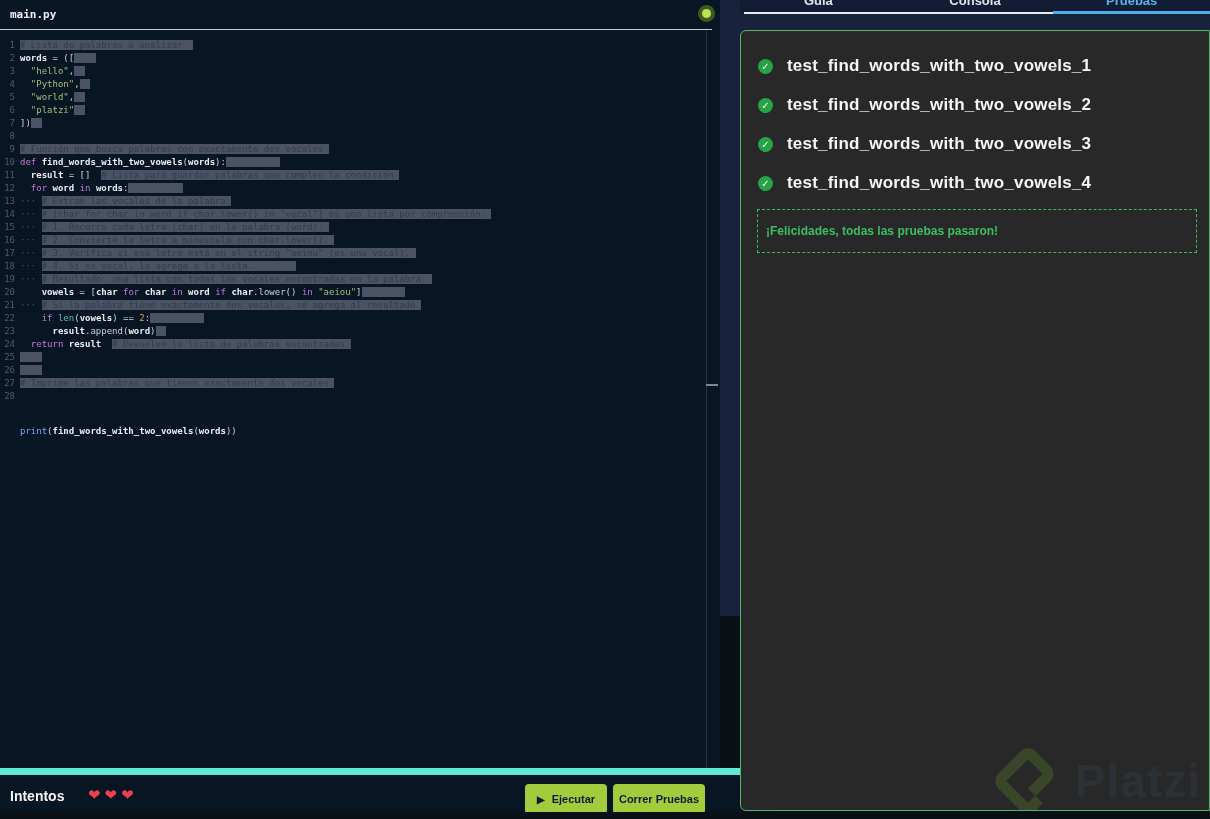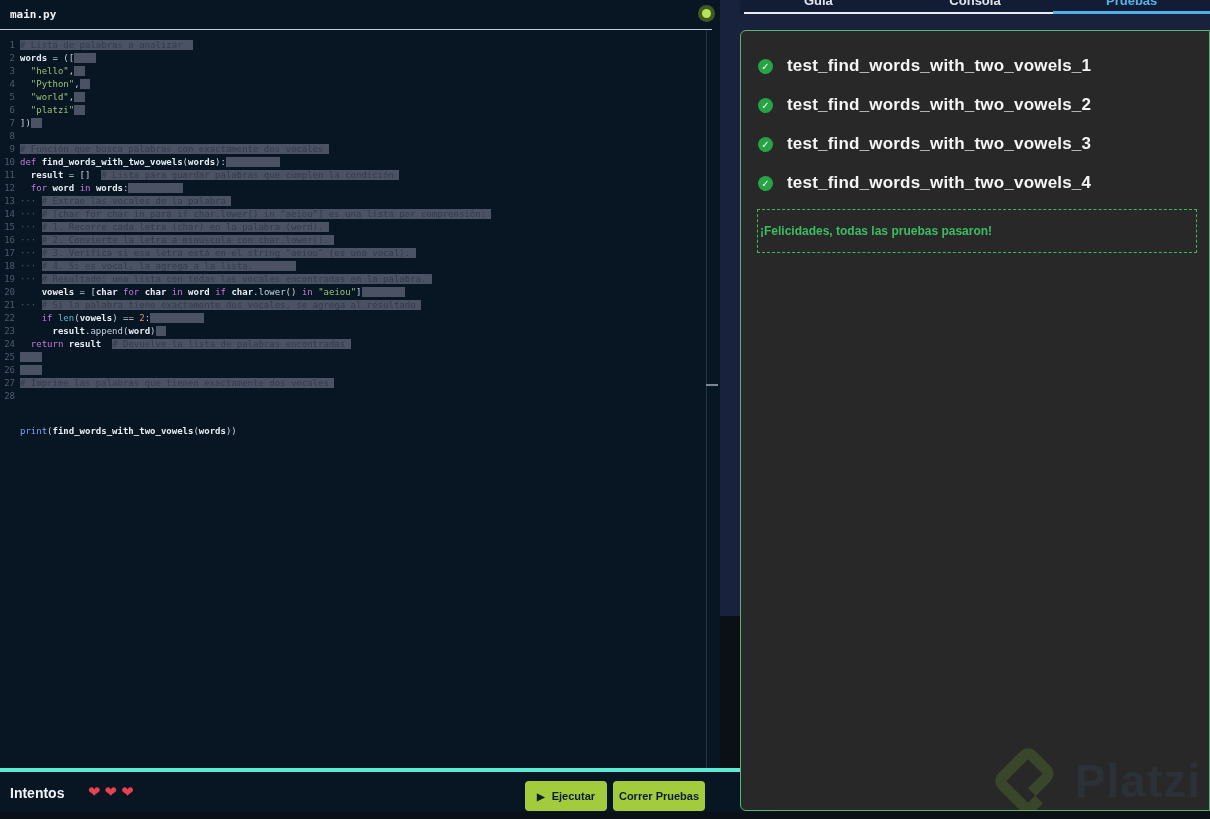--- a/index.html
+++ b/index.html
@@ -29,21 +29,21 @@
   .b  { color:#5bb8c4; }
   .n  { color:#d19a66; }
   .cm { color:#323c4b; background:#4a5263; }
   .sel{ background:#4a5263; }
   .ws { color:#4a5668; }
 
   .overview-ruler { position:absolute; left:706px; top:30px; width:1px; height:738px; background:#223247; }
   .ruler-thumb { position:absolute; left:706px; top:384px; width:12px; height:2px; background:#7e8794; }
 
   
-  .editor-footer { position:absolute; left:0; top:768px; width:776px; height:44px; background:#081624; border-top:4px solid #5eead4; }
+  .editor-footer { position:absolute; left:0; top:768px; width:776px; height:44px; background:#081624; border-top:7px solid #5eead4; }
   .attempts { position:absolute; left:10px; top:13px; font-size:14px; font-weight:bold; color:#f2f4f6; }
   .hearts { position:absolute; left:88px; top:11px; font-size:15px; color:#e8414f; letter-spacing:4px; }
   .btn { position:absolute; top:9px; height:30px; background:#a3cc3d; border:none; border-radius:4px; color:#0d1b2e; font-family:"Liberation Sans", sans-serif; font-size:11px; font-weight:bold; cursor:pointer; display:flex; align-items:center; justify-content:center; gap:7px; }
   .btn-run { left:525px; width:82px; }
   .btn-tests { left:613px; width:92px; }
   .play-icon { font-size:10px; color:#0d1b2e; }
 
   
   .right-pane { position:absolute; left:720px; top:0; width:490px; height:616px; background:#18223c; }
   .tabbar { position:absolute; left:20px; top:0; width:470px; height:14px; overflow:hidden; display:flex; background:#121c34; }
@@ -52,21 +52,21 @@
   .tab.active .tab-label { color:#57b3e8; }
   .underline-inactive { position:absolute; left:24px; top:12px; width:309px; height:2px; background:#e9edf2; }
   .underline-active { position:absolute; left:333px; top:11px; width:157px; height:3px; background:#4fb0e8; }
 
   .tests-panel { position:absolute; left:20px; top:30px; width:470px; height:781px; background:#282828; border:1px solid #57b570; border-radius:6px 0 0 6px; overflow:hidden; }
   .test-list { padding:27px 0 0 17px; }
   .test-item { display:flex; align-items:center; gap:14px; height:16px; margin-bottom:23px; }
   .check-icon { width:15px; height:15px; border-radius:50%; background:#26a344; color:#ffffff; font-size:10px; line-height:15px; text-align:center; flex:0 0 15px; }
   .test-label { font-size:17px; font-weight:bold; color:#f5f5f5; letter-spacing:0.2px; }
 
-  .success-box { position:absolute; left:16px; top:178px; width:440px; height:44px; border:1px dashed #3cb95f; display:flex; align-items:center; padding-left:2px; }
+  .success-box { position:absolute; left:16px; top:178px; width:440px; height:44px; border:1px dashed #3cb95f; display:flex; align-items:center; padding-left:8px; }
   .success-text { font-size:12px; font-weight:bold; color:#3dbd62; }
 
   .watermark { position:absolute; right:8px; bottom:-6px; display:flex; align-items:center; gap:14px; }
   .watermark svg { width:70px; height:70px; }
   .watermark-text { font-size:46px; font-weight:bold; color:#2c3137; letter-spacing:1px; }
 
   .bottom-strip { position:absolute; left:0; top:812px; width:1210px; height:7px; background:#0b1016; }
 </style>
 </head>
 <body>
@@ -87,21 +87,21 @@
         <div class="code-line"><span class="gutter">4</span><span class="line-content"><span class="p">  </span><span class="s">"Python"</span><span class="p">,</span><span class="sel">  </span></span></div>
         <div class="code-line"><span class="gutter">5</span><span class="line-content"><span class="p">  </span><span class="s">"world"</span><span class="p">,</span><span class="sel">  </span></span></div>
         <div class="code-line"><span class="gutter">6</span><span class="line-content"><span class="p">  </span><span class="s">"platzi"</span><span class="sel">  </span></span></div>
         <div class="code-line"><span class="gutter">7</span><span class="line-content"><span class="p">])</span><span class="sel">  </span></span></div>
         <div class="code-line"><span class="gutter">8</span><span class="line-content"></span></div>
         <div class="code-line"><span class="gutter">9</span><span class="line-content"><span class="cm"># Función que busca palabras con exactamente dos vocales</span><span class="sel"> </span></span></div>
         <div class="code-line"><span class="gutter">10</span><span class="line-content"><span class="k">def </span><span class="v">find_words_with_two_vowels</span><span class="p">(</span><span class="v">words</span><span class="p">):</span><span class="sel">          </span></span></div>
         <div class="code-line"><span class="gutter">11</span><span class="line-content"><span class="p">  </span><span class="v">result</span><span class="p"> = []  </span><span class="cm"># Lista para guardar palabras que cumplen la condición</span><span class="sel"> </span></span></div>
         <div class="code-line"><span class="gutter">12</span><span class="line-content"><span class="p">  </span><span class="k">for </span><span class="v">word</span><span class="k"> in </span><span class="v">words</span><span class="p">:</span><span class="sel">          </span></span></div>
         <div class="code-line"><span class="gutter">13</span><span class="line-content"><span class="ws">··· </span><span class="cm"># Extrae las vocales de la palabra</span><span class="sel"> </span></span></div>
-        <div class="code-line"><span class="gutter">14</span><span class="line-content"><span class="ws">··· </span><span class="cm"># [char for char in para if char.lower() in "aeiou"] es una lista por comprensión:</span><span class="sel"> </span></span></div>
+        <div class="code-line"><span class="gutter">14</span><span class="line-content"><span class="ws">··· </span><span class="cm"># [char for char in word if char.lower() in "vocal"] es una lista por comprensión:</span><span class="sel"> </span></span></div>
         <div class="code-line"><span class="gutter">15</span><span class="line-content"><span class="ws">··· </span><span class="cm"># 1. Recorre cada letra (char) en la palabra (word).</span><span class="sel"> </span></span></div>
         <div class="code-line"><span class="gutter">16</span><span class="line-content"><span class="ws">··· </span><span class="cm"># 2. Convierte la letra a minúscula con char.lower().</span><span class="sel"> </span></span></div>
         <div class="code-line"><span class="gutter">17</span><span class="line-content"><span class="ws">··· </span><span class="cm"># 3. Verifica si esa letra está en el string "aeiou" (es una vocal).</span><span class="sel"> </span></span></div>
         <div class="code-line"><span class="gutter">18</span><span class="line-content"><span class="ws">··· </span><span class="cm"># 4. Si es vocal, la agrega a la lista.</span><span class="sel">        </span></span></div>
         <div class="code-line"><span class="gutter">19</span><span class="line-content"><span class="ws">··· </span><span class="cm"># Resultado: una lista con todas las vocales encontradas en la palabra.</span><span class="sel"> </span></span></div>
         <div class="code-line"><span class="gutter">20</span><span class="line-content"><span class="p">    </span><span class="v">vowels</span><span class="p"> = [</span><span class="v">char</span><span class="k"> for </span><span class="v">char</span><span class="k"> in </span><span class="v">word</span><span class="k"> if </span><span class="v">char</span><span class="p">.lower() </span><span class="k">in </span><span class="s">"aeiou"</span><span class="p">]</span><span class="sel">        </span></span></div>
         <div class="code-line"><span class="gutter">21</span><span class="line-content"><span class="ws">··· </span><span class="cm"># Si la palabra tiene exactamente dos vocales, se agrega al resultado</span><span class="sel"> </span></span></div>
         <div class="code-line"><span class="gutter">22</span><span class="line-content"><span class="p">    </span><span class="k">if </span><span class="b">len</span><span class="p">(</span><span class="v">vowels</span><span class="p">) == </span><span class="n">2</span><span class="p">:</span><span class="sel">          </span></span></div>
         <div class="code-line"><span class="gutter">23</span><span class="line-content"><span class="p">      </span><span class="v">result</span><span class="p">.append(</span><span class="v">word</span><span class="p">)</span><span class="sel">  </span></span></div>
         <div class="code-line"><span class="gutter">24</span><span class="line-content"><span class="p">  </span><span class="k">return </span><span class="v">result</span><span class="p">  </span><span class="cm"># Devuelve la lista de palabras encontradas</span><span class="sel"> </span></span></div>

